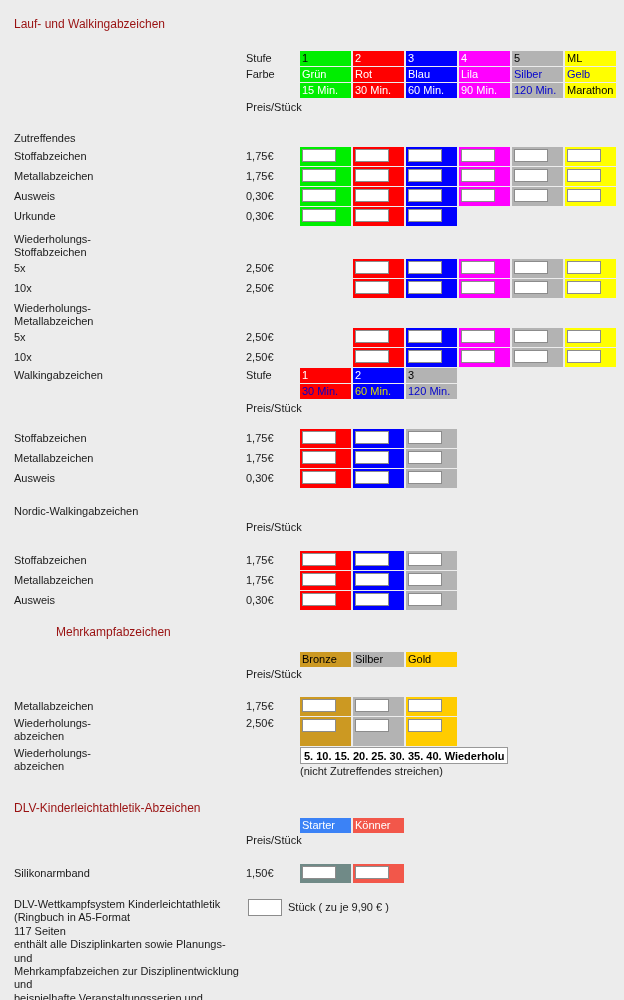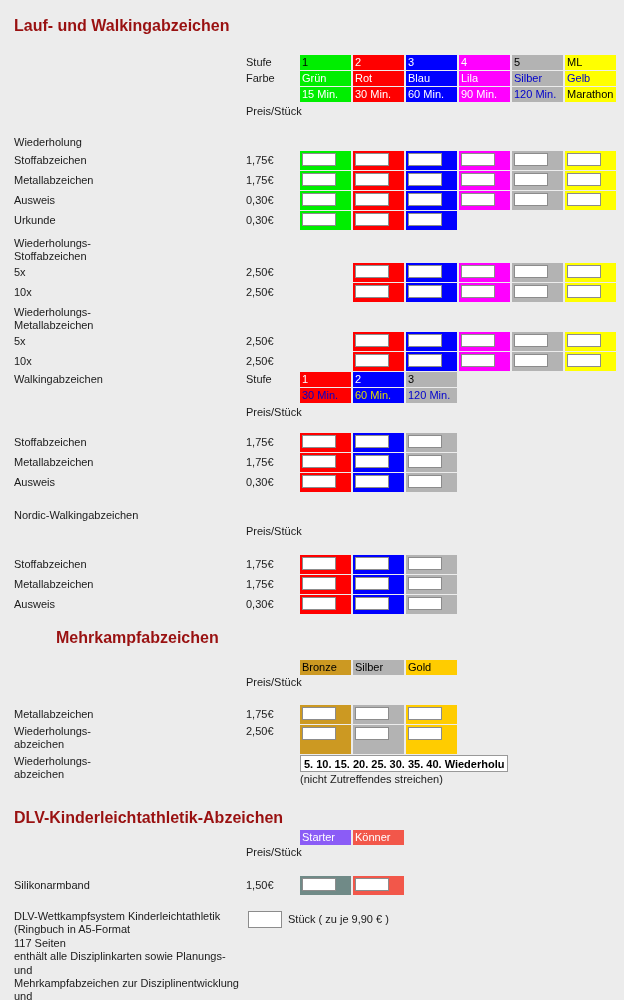--- a/index.html
+++ b/index.html
@@ -7,21 +7,21 @@
     width:624px;height:1000px;
     background:#ececec;
     font-family:"Liberation Sans",sans-serif;
     font-size:11px;color:#1a1a1a;
     overflow:hidden;
   }
   .page{padding:10px 0 0 14px;box-sizing:border-box;}
   .row{display:flex;align-items:flex-start;}
   .lbl{flex:0 0 232px;}
   .pcol{flex:0 0 54px;white-space:nowrap;}
-  .sec-title{font-size:16px;font-weight:bold;}
+  .sec-title{font-size:12px;font-weight:normal;}
   .hrow{margin-bottom:1px;}
   .hrow .lbl,.hrow .pcol{line-height:15px;}
   .hcells{display:flex;gap:2px;}
   .hcell{
     width:51px;height:15px;box-sizing:border-box;
     padding-left:2px;line-height:15px;
     white-space:nowrap;overflow:hidden;
   }
   .preisrow{margin-top:3px;}
   .preisrow .pcol{line-height:13px;}
@@ -99,21 +99,21 @@
         <div class="hcell" style="background: rgb(255, 0, 255); color: rgb(255, 255, 255);">90 Min.</div>
         <div class="hcell" style="background: rgb(179, 179, 179); color: rgb(0, 0, 204);">120 Min.</div>
         <div class="hcell" style="background: rgb(255, 255, 0); color: rgb(0, 0, 0);">Marathon</div>
       </div>
   </div>
   <div class="row preisrow">
     <div class="lbl"></div>
     <div class="pcol">Preis/Stück</div>
   </div>
 
-  <div class="sub" style="margin-top:17px;margin-bottom:2px;">Wiederholung</div>
+  <div class="sub" style="margin-top:17px;margin-bottom:2px;">Zutreffendes</div>
 
   <div class="row irow">
     <div class="lbl">Stoffabzeichen</div>
     <div class="pcol">1,75€</div>
     <div class="cells">
         <div class="cell" style="background: rgb(0, 238, 0);">
           <input type="text" style="">
         </div>
         <div class="cell" style="background: rgb(255, 0, 0);">
           <input type="text" style="">
@@ -473,21 +473,21 @@
       <input type="text" class="anm-input" value="5. 10. 15. 20. 25. 30. 35. 40. Wiederholung" style="">
       <div class="anm-note">(nicht Zutreffendes streichen)</div>
     </div>
   </div>
 
   <div class="sec-title" style="margin-top: 22px; color: rgb(153, 17, 17);">DLV-Kinderleichtathletik-Abzeichen</div>
   <div class="row hrow" style="margin-top:3px;">
     <div class="lbl"></div>
     <div class="pcol"></div>
     <div class="hcells">
-        <div class="hcell" style="background: #8b5cf6; color: rgb(255, 255, 255);">Starter</div>
+        <div class="hcell" style="background: #3b82f6; color: rgb(255, 255, 255);">Starter</div>
         <div class="hcell" style="background: rgb(242, 87, 74); color: rgb(255, 255, 255);">Könner</div>
       </div>
   </div>
   <div class="row preisrow" style="margin-top:0;">
     <div class="lbl"></div>
     <div class="pcol">Preis/Stück</div>
   </div>
 
   <div style="height:17px;"></div>
   <div class="row irow">

